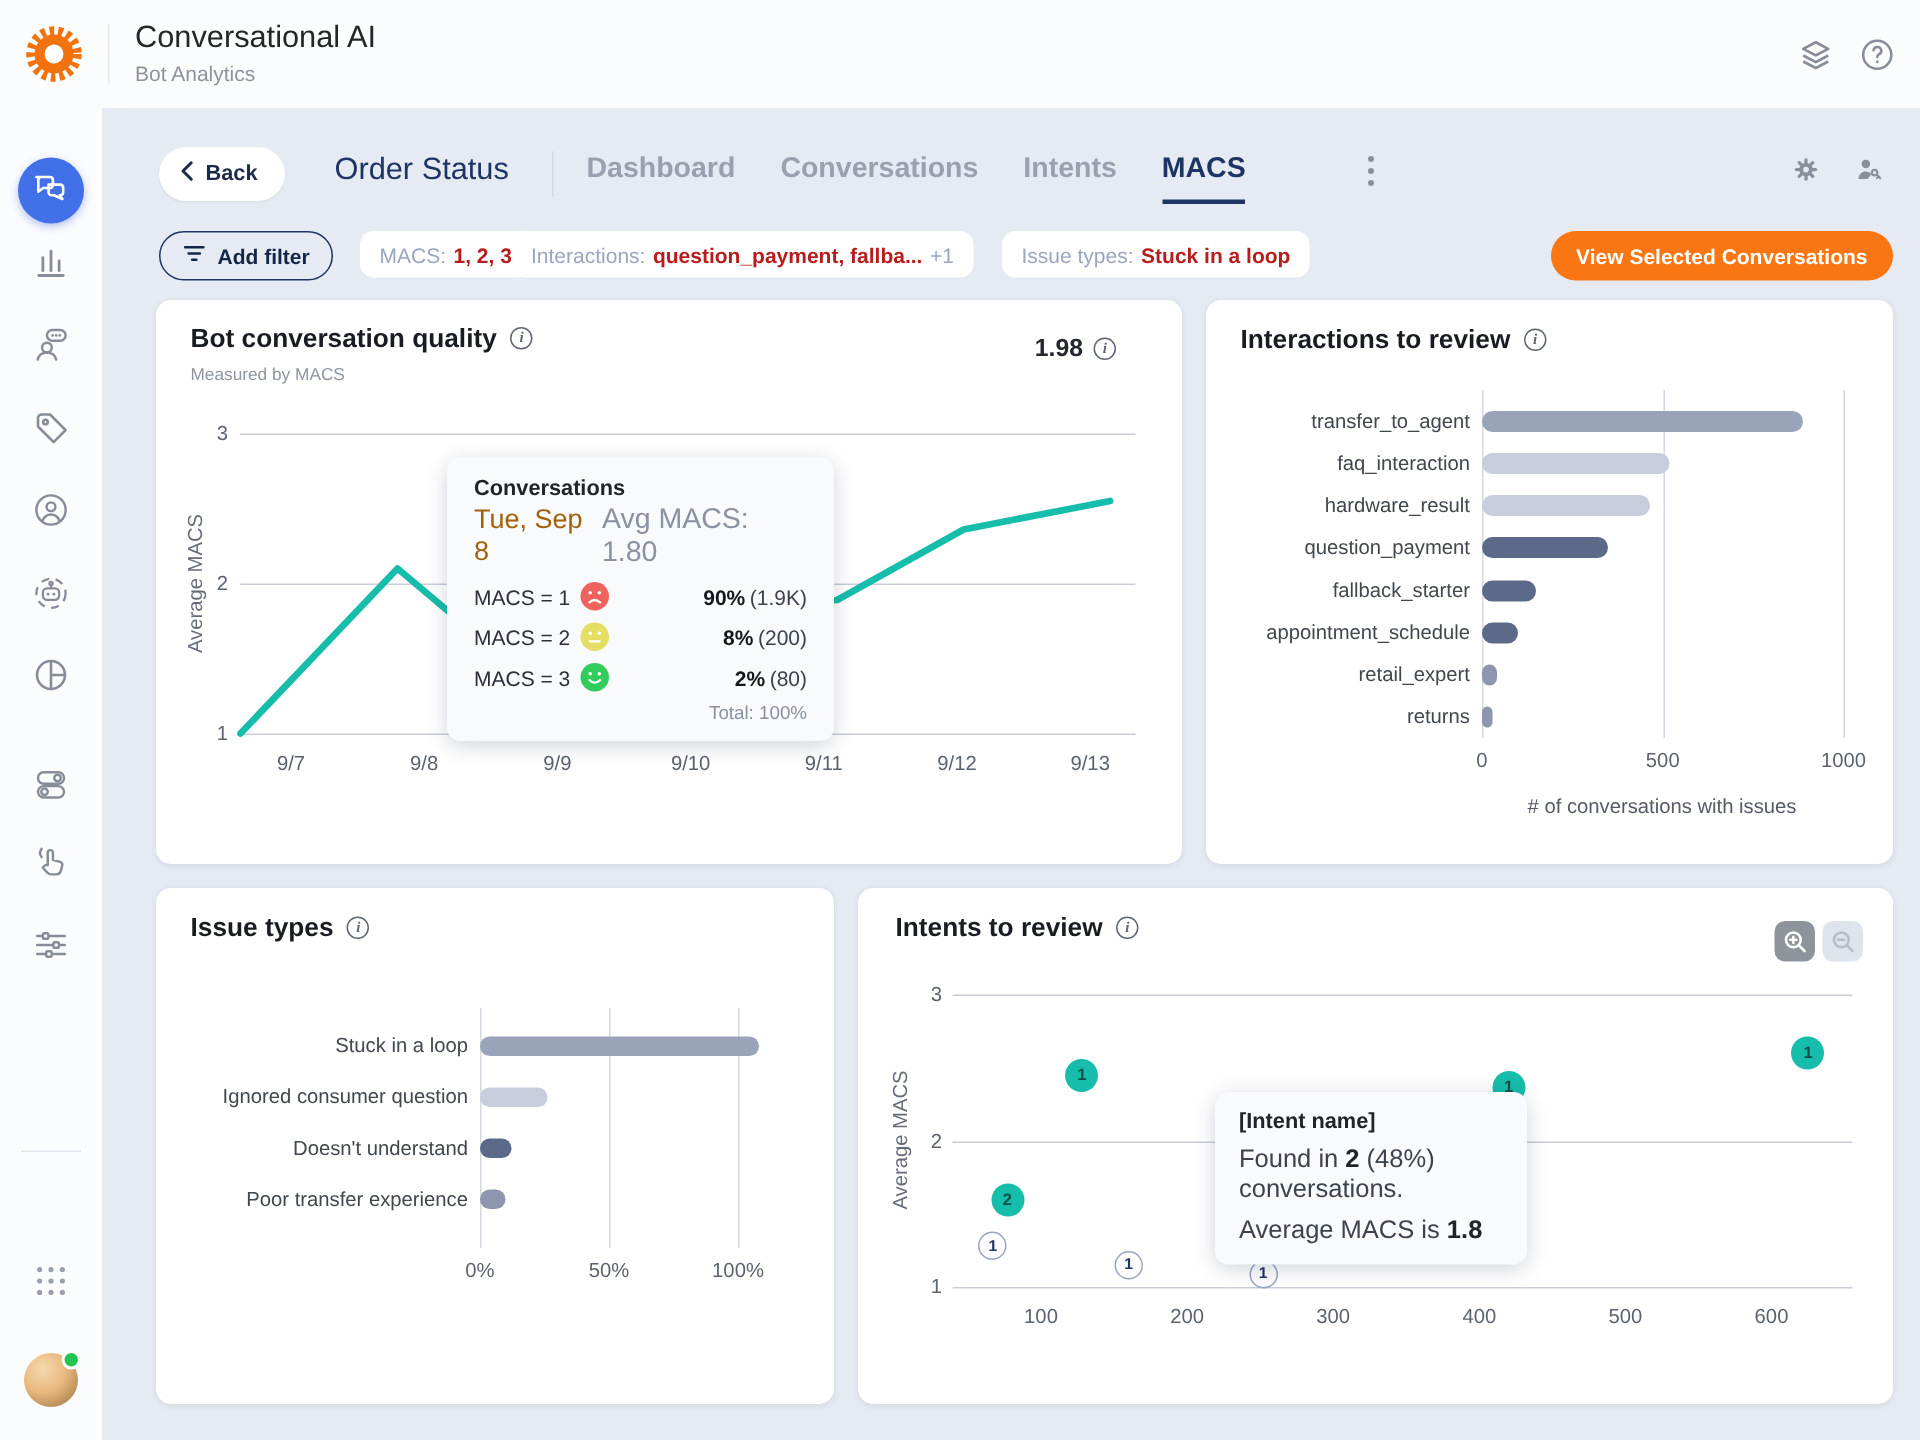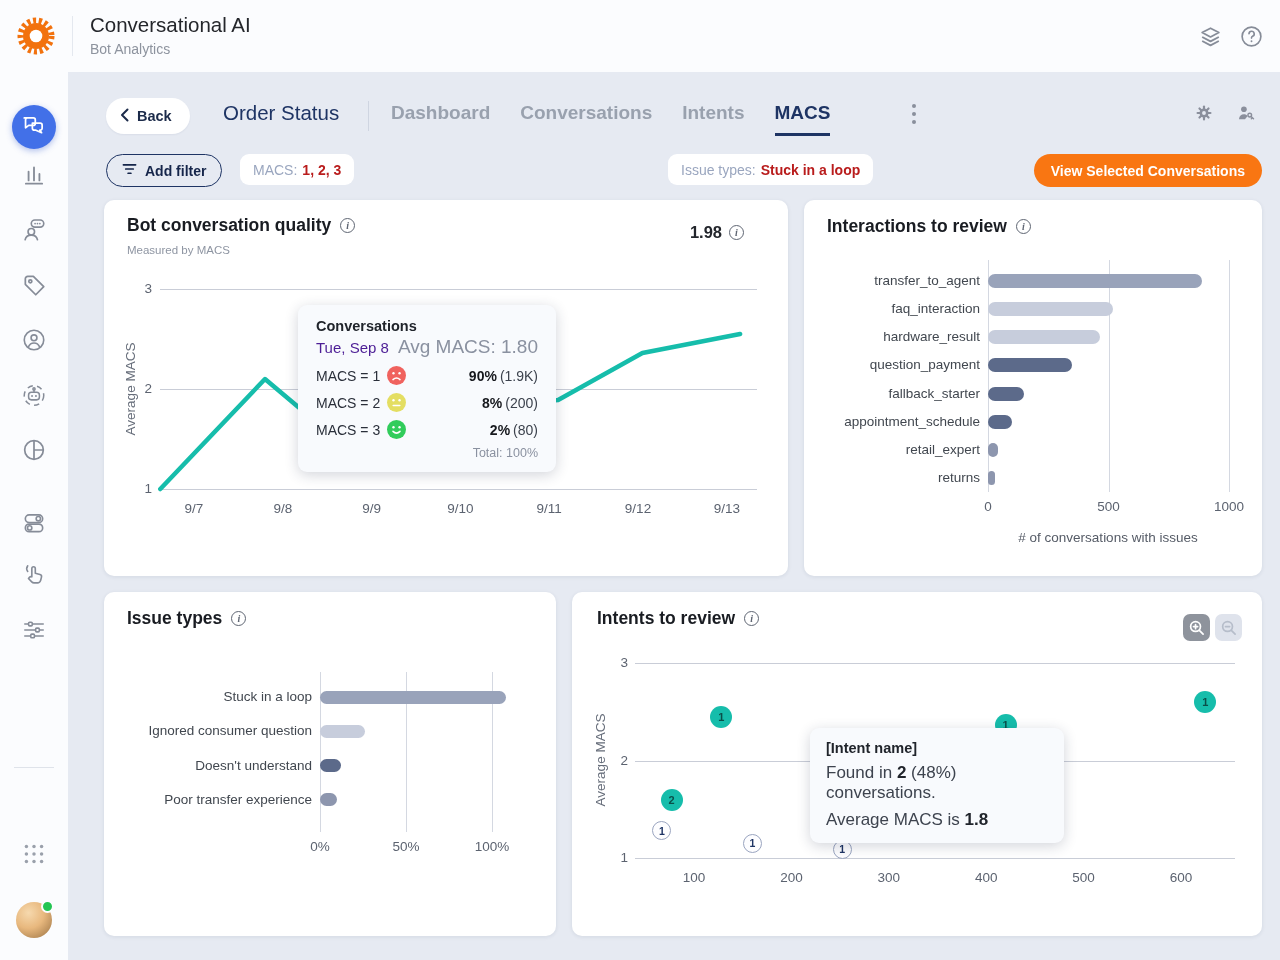--- a/index.html
+++ b/index.html
@@ -92,31 +92,31 @@
   .ylab.y4{left:28px;top:168px;transform:translate(-50%,-50%) rotate(-90deg)}
 
   .rowlab{position:absolute;left:0;font-size:13.5px;color:#41474f;text-align:right;line-height:18px}
   .bar{position:absolute;z-index:1;cursor:pointer}
 
   
   .tt{position:absolute;background:#f8fafd;border-radius:9px;box-shadow:0 3px 14px rgba(30,40,70,.20);z-index:6}
   .tt.q{left:194px;top:105px;width:258px;padding:13px 18px 12px}
   .tt-title{font-size:14.5px;font-weight:700;color:#20242b}
   .tt-head{display:flex;justify-content:space-between;align-items:baseline;margin-top:2px}
-  .tt-date{font-size:15px;color:#4c1d95}
+  .tt-date{font-size:18px;color:#a16207}
   .tt-avg{font-size:19px;color:#8a91a0}
   .tt-row{display:flex;justify-content:space-between;align-items:center;margin-top:8px;font-size:14px;color:#2a2f3a}
   .tt-row .lhs{display:flex;align-items:center;gap:7px}
   .tt-row b{color:#16181d}
   .tt-row .cnt{color:#3c424d;margin-left:3px;font-weight:400}
   .tt-total{margin-top:7px;text-align:right;font-size:12.5px;color:#8a91a0}
   .face{width:19px;height:19px;border-radius:50%;display:inline-flex;align-items:center;justify-content:center;flex:none}
   .face-sad{background:#f0625e}.face-neutral{background:#e4de62}.face-happy{background:#31cc5b}
 
-  .tt.n{left:238px;top:136px;width:254px;padding:12px 16px 13px}
+  .tt.n{left:238px;top:136px;width:208px;padding:12px 16px 13px}
   .tt.n .line{font-size:17px;color:#3d434e;margin-top:7px}
   .tt.n .line b{color:#20242b}
 
   
   .pt{position:absolute;border-radius:50%;display:flex;align-items:center;justify-content:center;z-index:2;cursor:pointer}
   .pt-f{width:22px;height:22px;background:#16bdab;color:#0a4f49;font-size:11px;font-weight:700}
   .pt-o{width:19px;height:19px;background:#fdfdff;border:1.5px solid #9aa5c0;color:#1e3464;font-size:10.5px;font-weight:700}
 
   .zbtns{position:absolute;right:20px;top:22px;display:flex;gap:5px;z-index:3}
   .zbtn{width:27px;height:27px;border-radius:7px;display:flex;align-items:center;justify-content:center;cursor:pointer}
@@ -306,20 +306,25 @@
       <svg width="15" height="14" viewBox="0 0 16 14" fill="none" stroke="#15254a" stroke-width="1.8" stroke-linecap="round">
         <path d="M1.5 2.5h13M4 7h8M6.5 11.5h3"></path>
       </svg>
     </span>
     <span>Add filter</span>
   </div>
   <div class="fpill p0">
     <span class="fp-label">MACS:</span>
     <span class="fp-value">1, 2, 3</span>
   </div>
+  <div class="fpill p1">
+    <span class="fp-label">Interactions:</span>
+    <span class="fp-value">question_payment, fallba...</span>
+    <span class="fp-suffix">+1</span>
+  </div>
   <div class="fpill p2">
     <span class="fp-label">Issue types:</span>
     <span class="fp-value">Stuck in a loop</span>
   </div>
   <div class="cta">View Selected Conversations</div>
 
   <div class="card q">
     <div class="card-title" style="left:23px;top:15px">
       <span>Bot conversation quality</span>
       <span class="info"></span>

